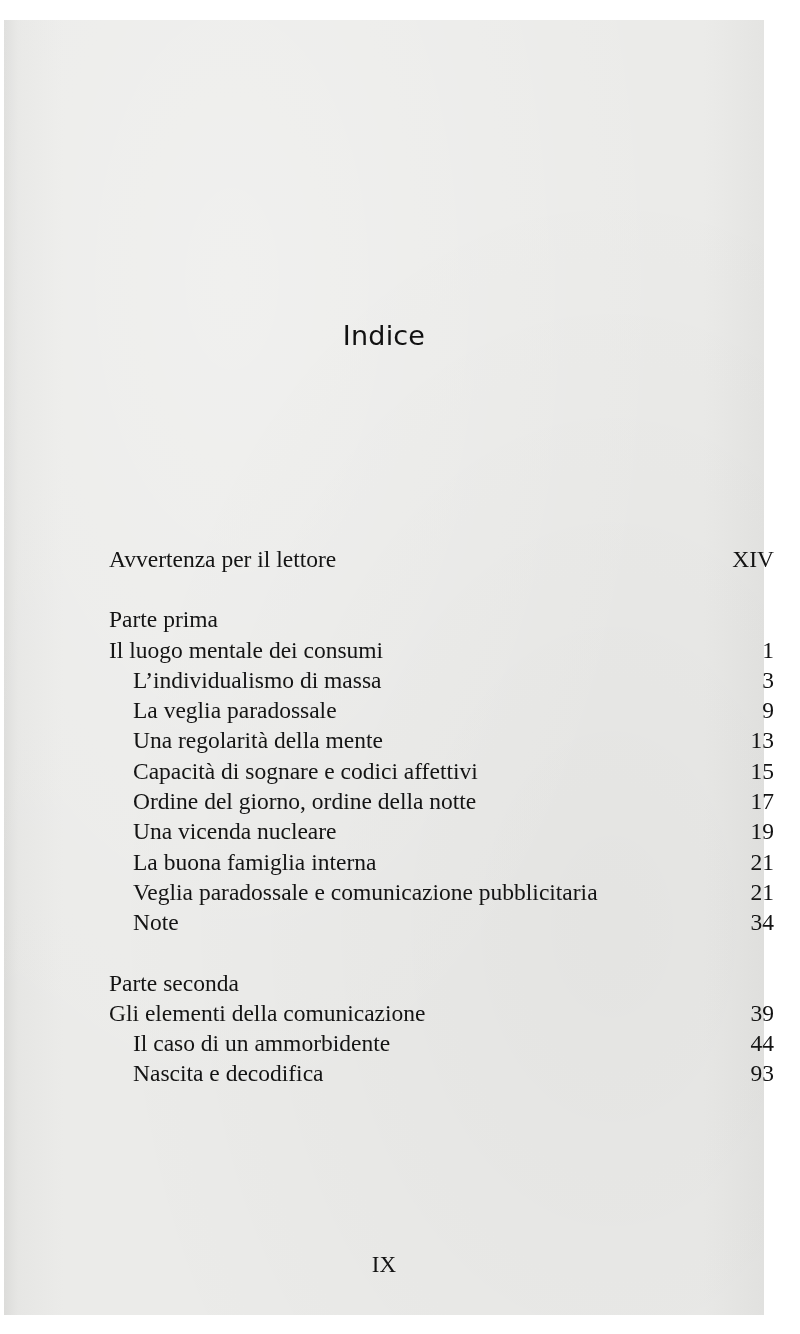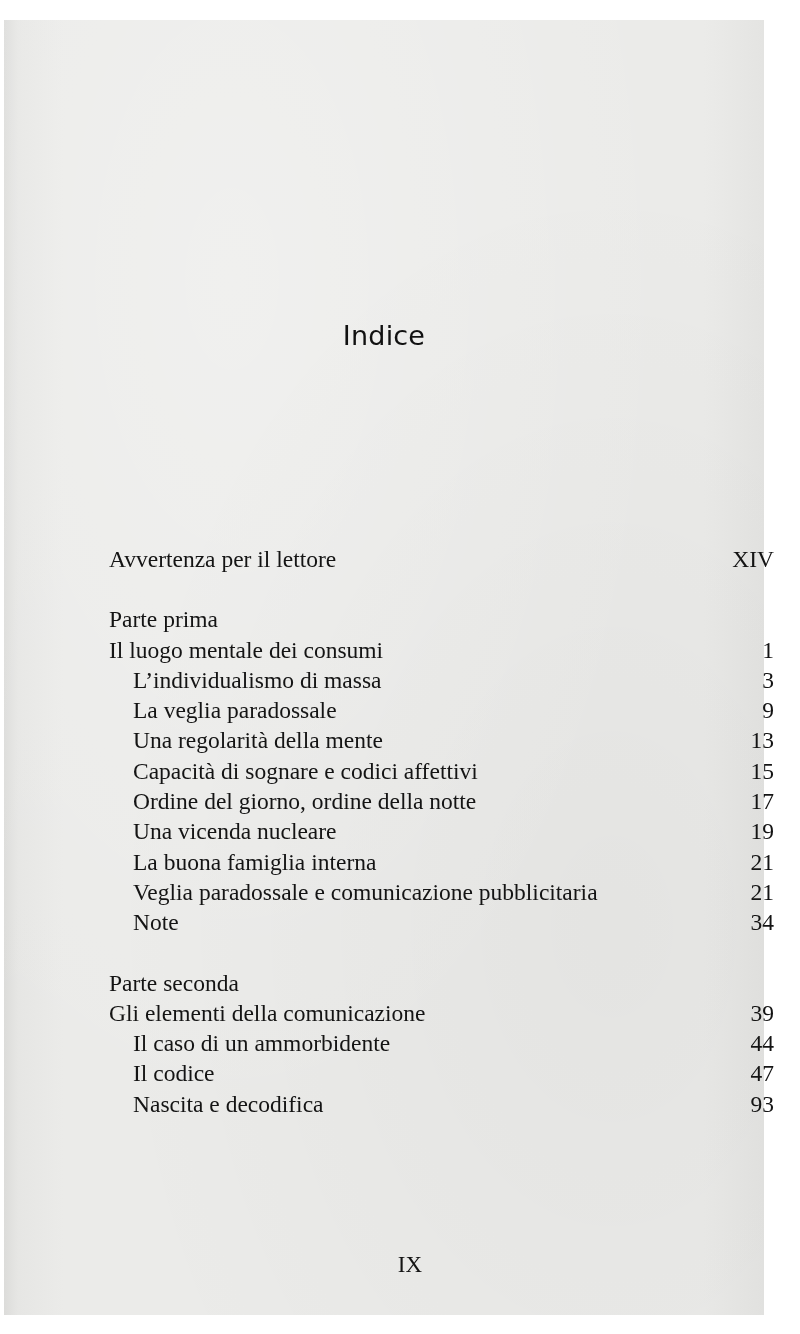--- a/index.html
+++ b/index.html
@@ -55,21 +55,20 @@
     .gap { height: 30px; }
     .pagenum {
       position: absolute;
       left: 0;
       width: 100%;
       top: 1232px;
       text-align: center;
       font-family: "Liberation Serif", serif;
       font-size: 23px;
       color: #141414;
-      padding-left: 26px;
     }
   </style>
 </head>
 <body>
 
 <div class="page">
   <div class="heading">Indice</div>
 
   <div class="toc">
     <div class="row">
@@ -130,23 +129,19 @@
     </div>
     <div class="row">
       <span class="title">Gli elementi della comunicazione</span>
       <span class="num">39</span>
     </div>
     <div class="row indent">
       <span class="title">Il caso di un ammorbidente</span>
       <span class="num">44</span>
     </div>
     <div class="row indent">
-      <span class="title">Il codice</span>
-      <span class="num">47</span>
-    </div>
-    <div class="row indent">
       <span class="title">Nascita e decodifica</span>
       <span class="num">93</span>
     </div>
   </div>
 
   <div class="pagenum">IX</div>
 </div>
 
 </body></html>

